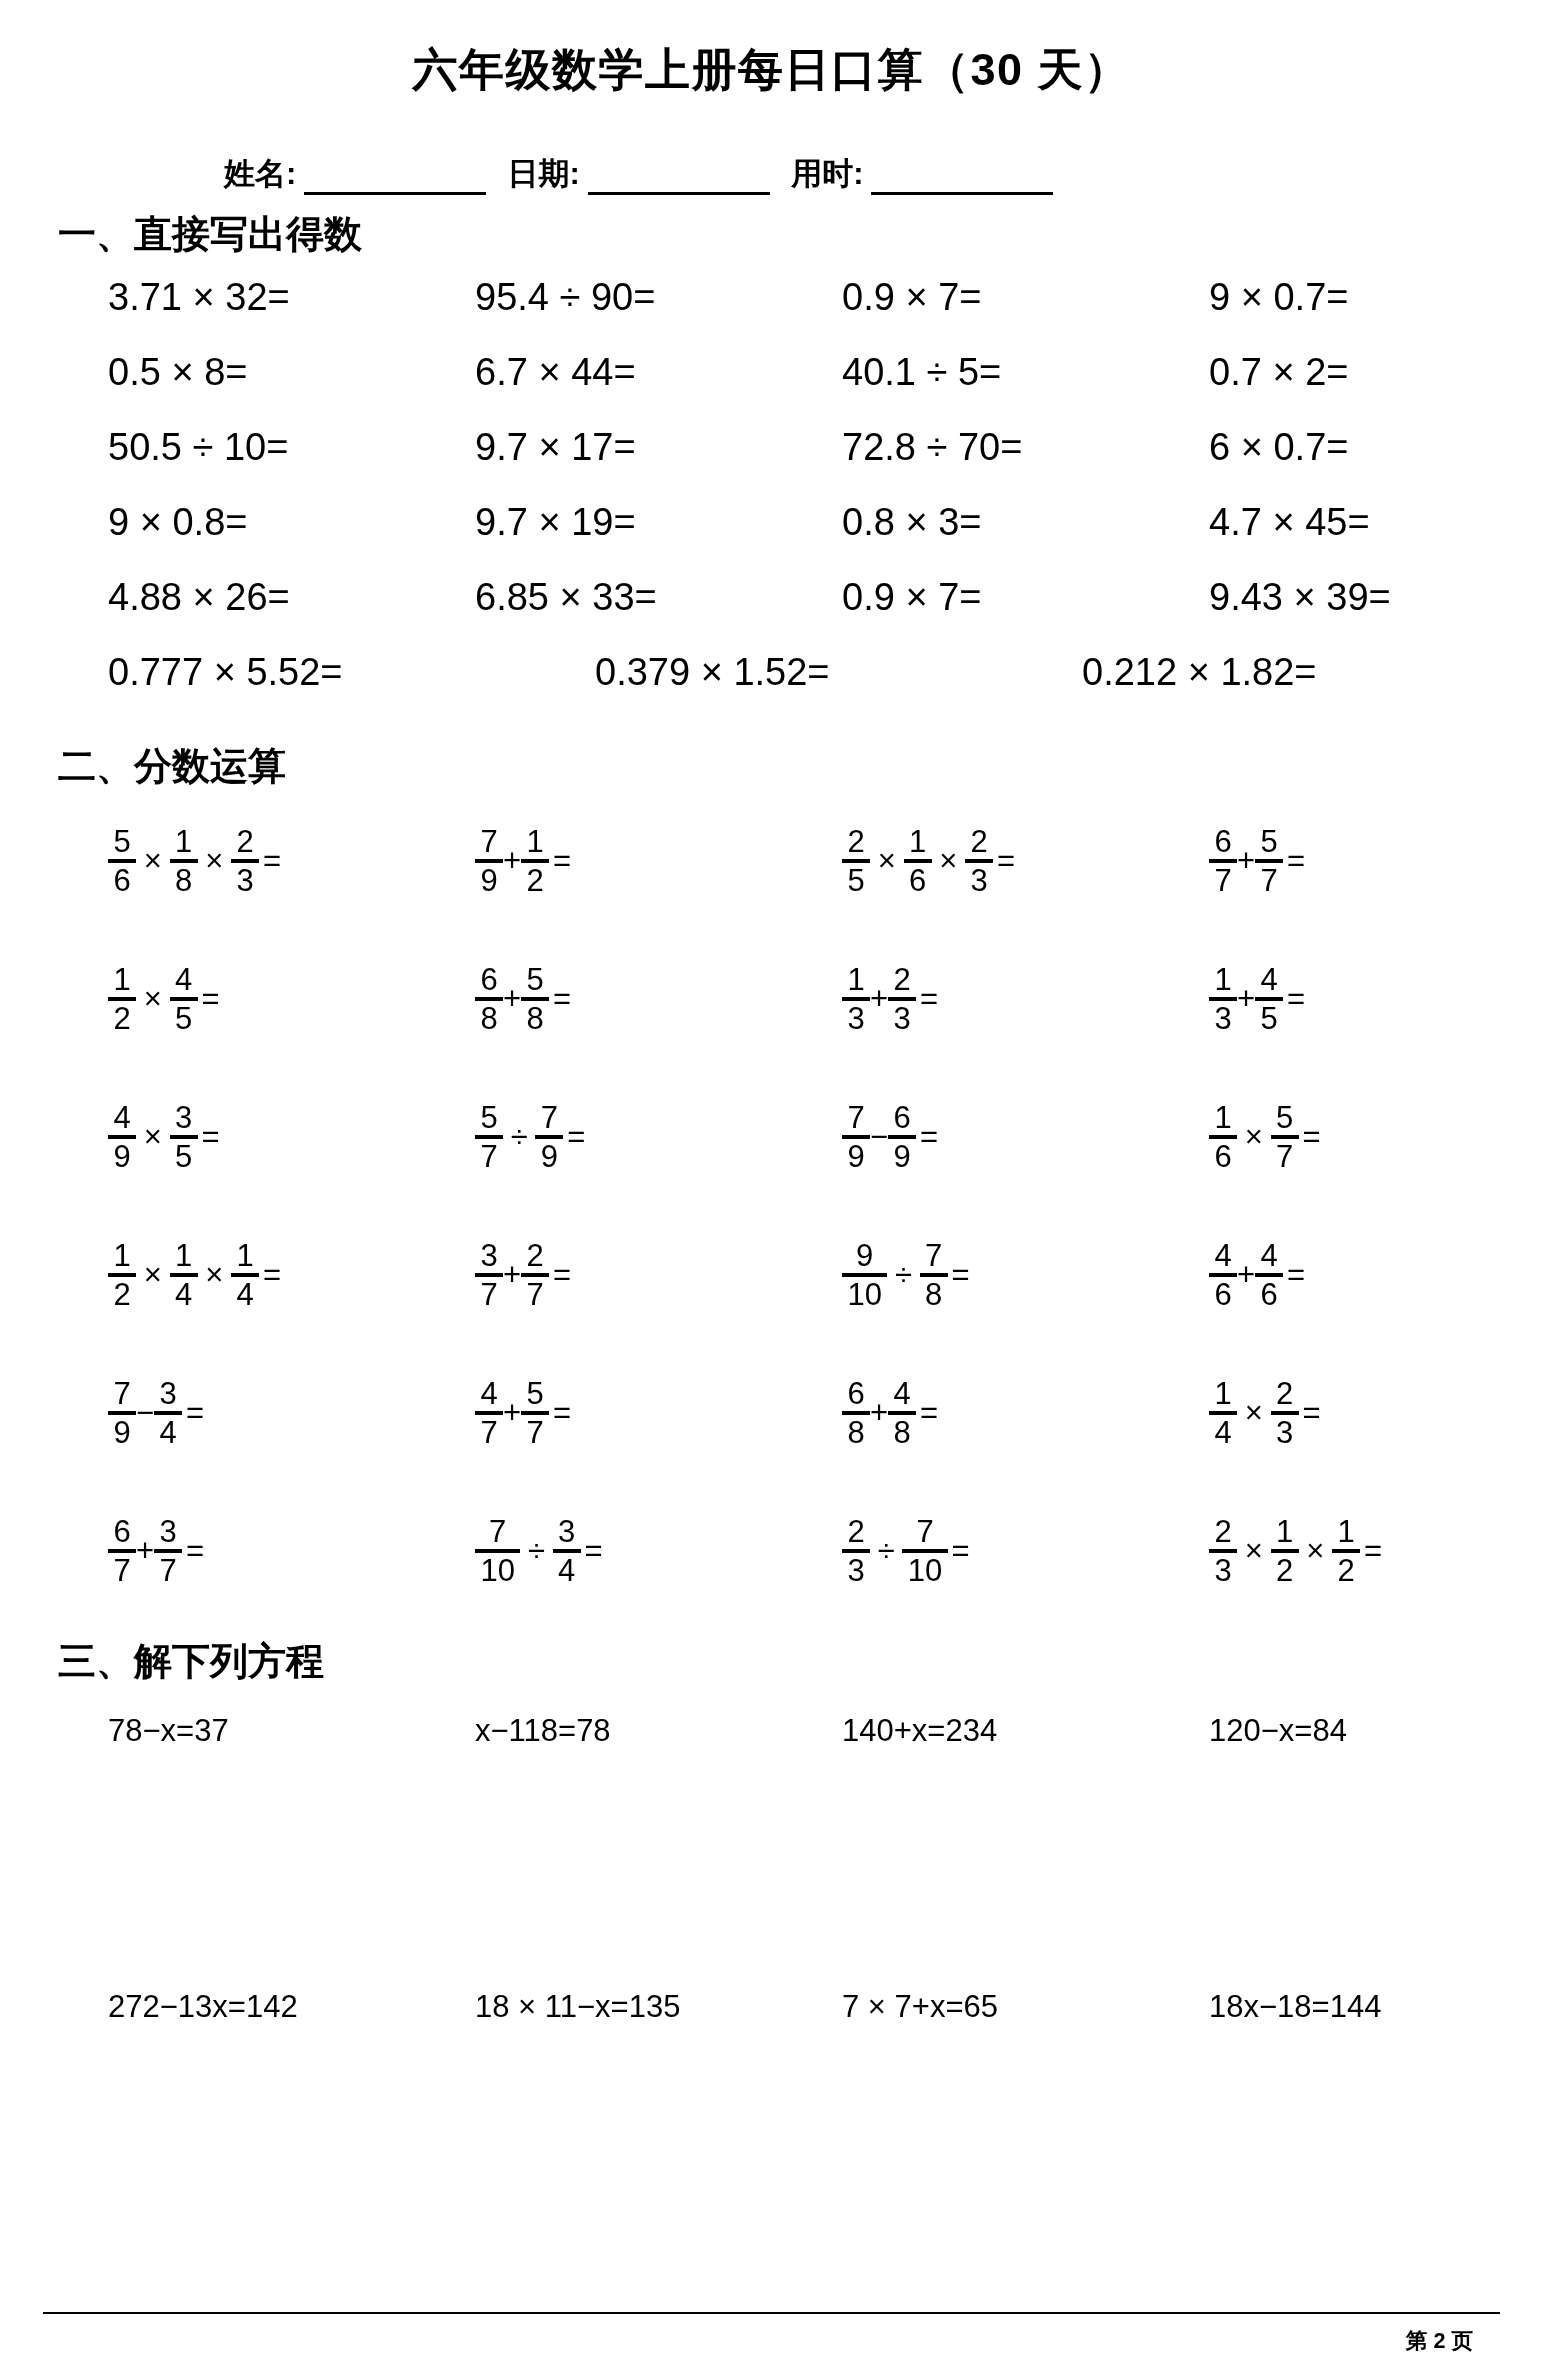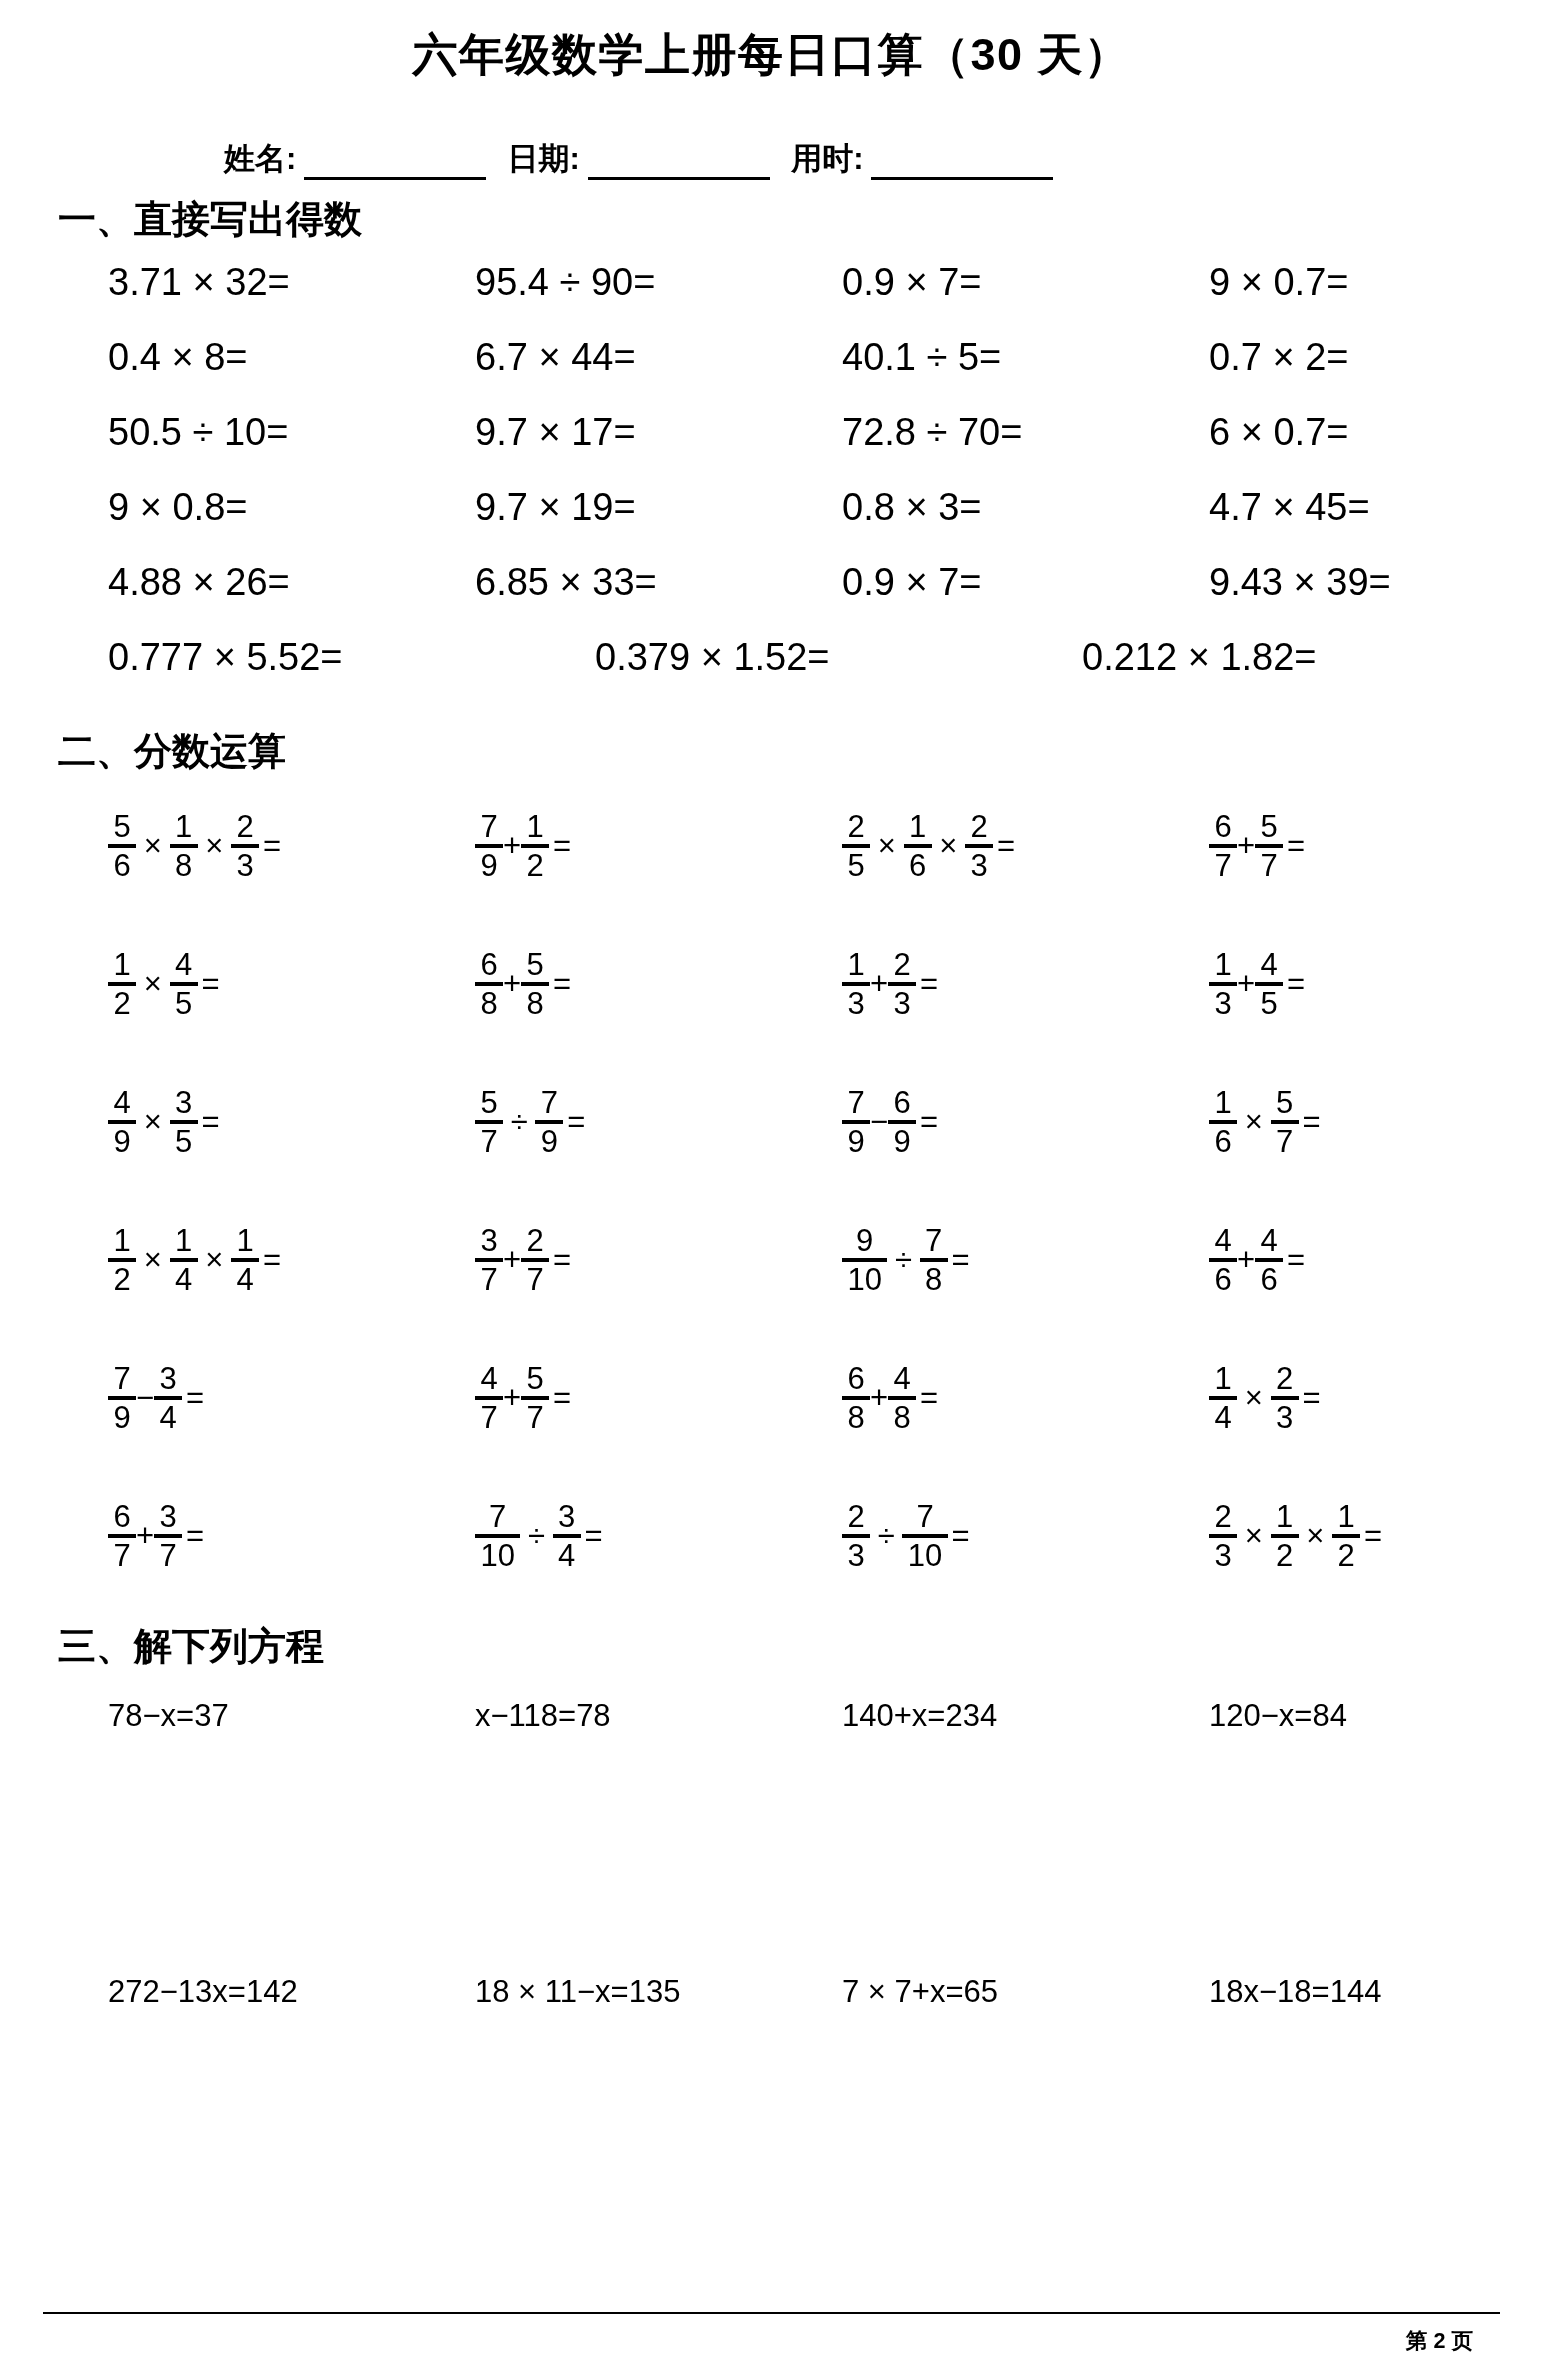--- a/index.html
+++ b/index.html
@@ -1,19 +1,19 @@
 <!DOCTYPE html>
 <html style="font-size:12.4px"><head>
 <meta charset="utf-8">
 <style>
   html,body{margin:0;padding:0;background:#ffffff;color:#000;}
   body{width:1543px;height:2377px;font-family:"Liberation Sans",sans-serif;position:relative;overflow:hidden;}
   .page{position:relative;width:100%;height:100%;}
 
-  .title{padding-top:25px;text-align:center;font-size:45px;font-weight:bold;letter-spacing:1.5px;}
+  .title{padding-top:40px;text-align:center;font-size:45px;font-weight:bold;letter-spacing:1.5px;}
 
   .name-row{margin-top:53px;margin-left:224px;display:flex;align-items:flex-end;font-size:31px;font-weight:bold;}
   .name-row .field{display:flex;align-items:flex-end;margin-right:21.6px;}
   .name-row .field-label{white-space:nowrap;}
   .blank{display:inline-block;width:182px;height:32px;border-bottom:3.1px solid #000;margin-left:7.7px;}
 
   .sec-heading{margin-left:58px;font-size:38px;font-weight:bold;}
   .sec1-heading{margin-top:14px;}
   .sec2-heading{margin-top:31px;}
   .sec3-heading{margin-top:15.5px;}
@@ -63,21 +63,21 @@
 
   <div class="sec-heading sec1-heading">一、直接写出得数</div>
   <div class="grid">
       <div class="p-row">
         <div class="problem">3.71 × 32=</div>
         <div class="problem">95.4 ÷ 90=</div>
         <div class="problem">0.9 × 7=</div>
         <div class="problem">9 × 0.7=</div>
       </div>
       <div class="p-row">
-        <div class="problem">0.4 × 8=</div>
+        <div class="problem">0.5 × 8=</div>
         <div class="problem">6.7 × 44=</div>
         <div class="problem">40.1 ÷ 5=</div>
         <div class="problem">0.7 × 2=</div>
       </div>
       <div class="p-row">
         <div class="problem">50.5 ÷ 10=</div>
         <div class="problem">9.7 × 17=</div>
         <div class="problem">72.8 ÷ 70=</div>
         <div class="problem">6 × 0.7=</div>
       </div>

